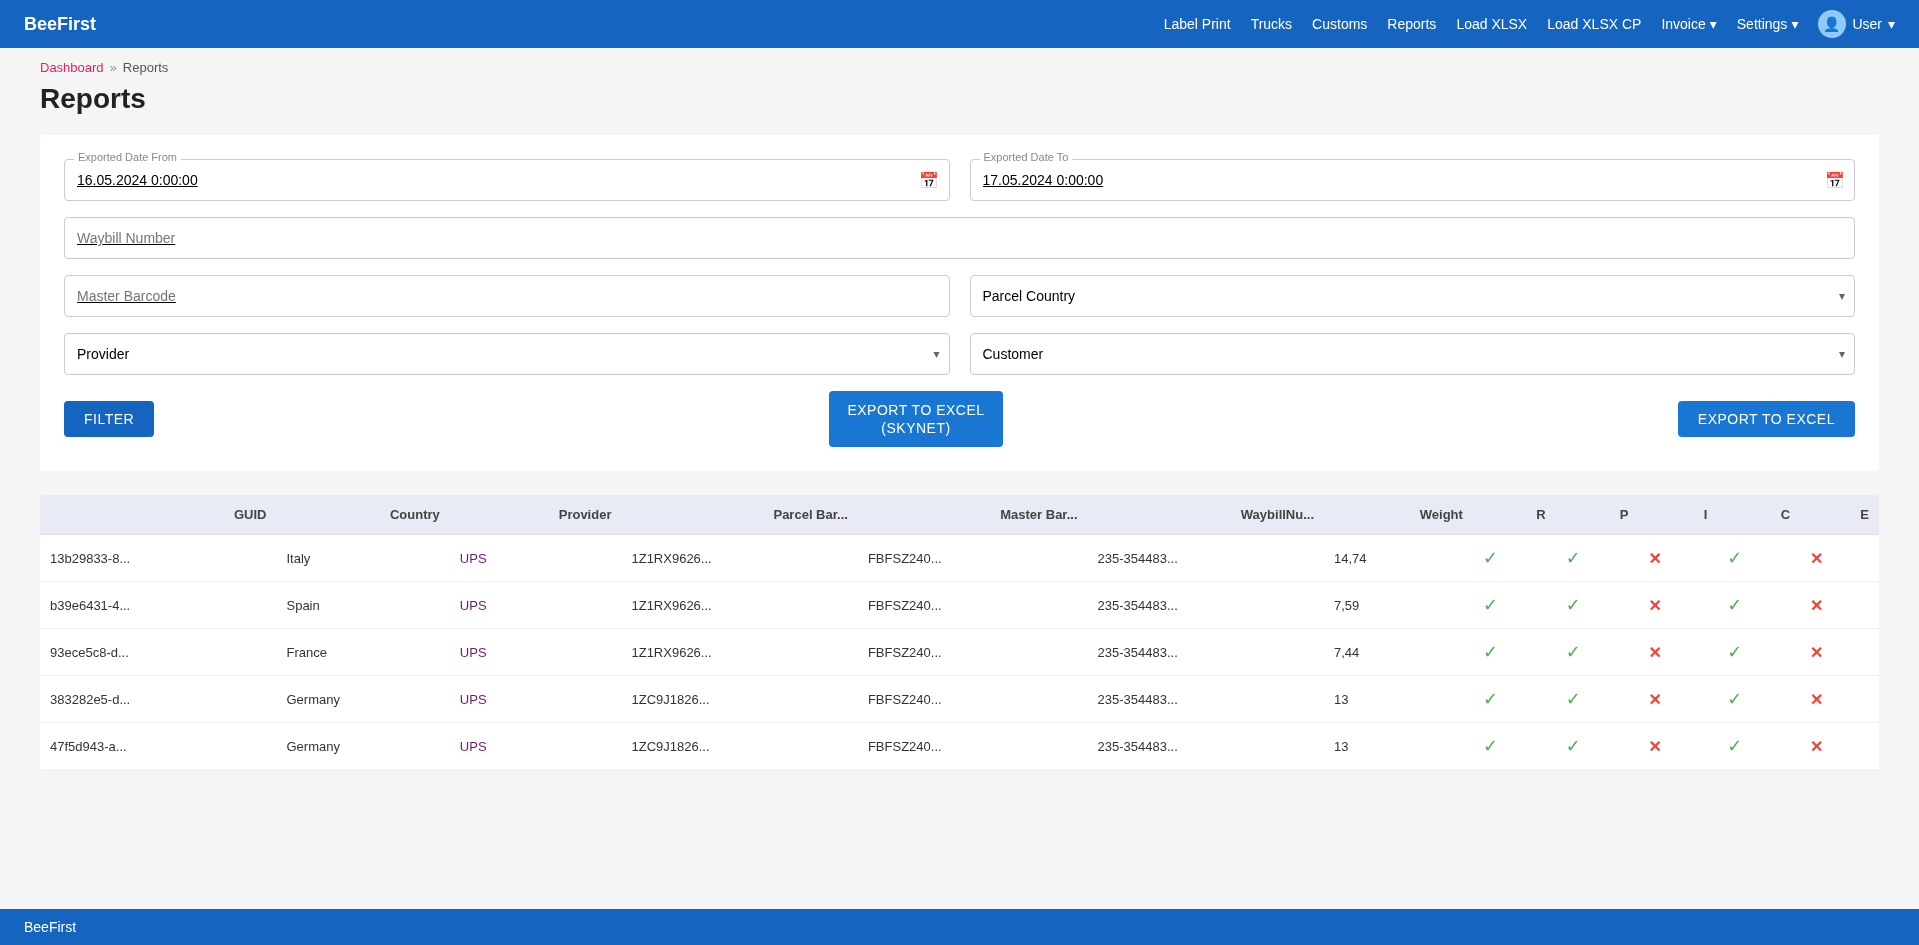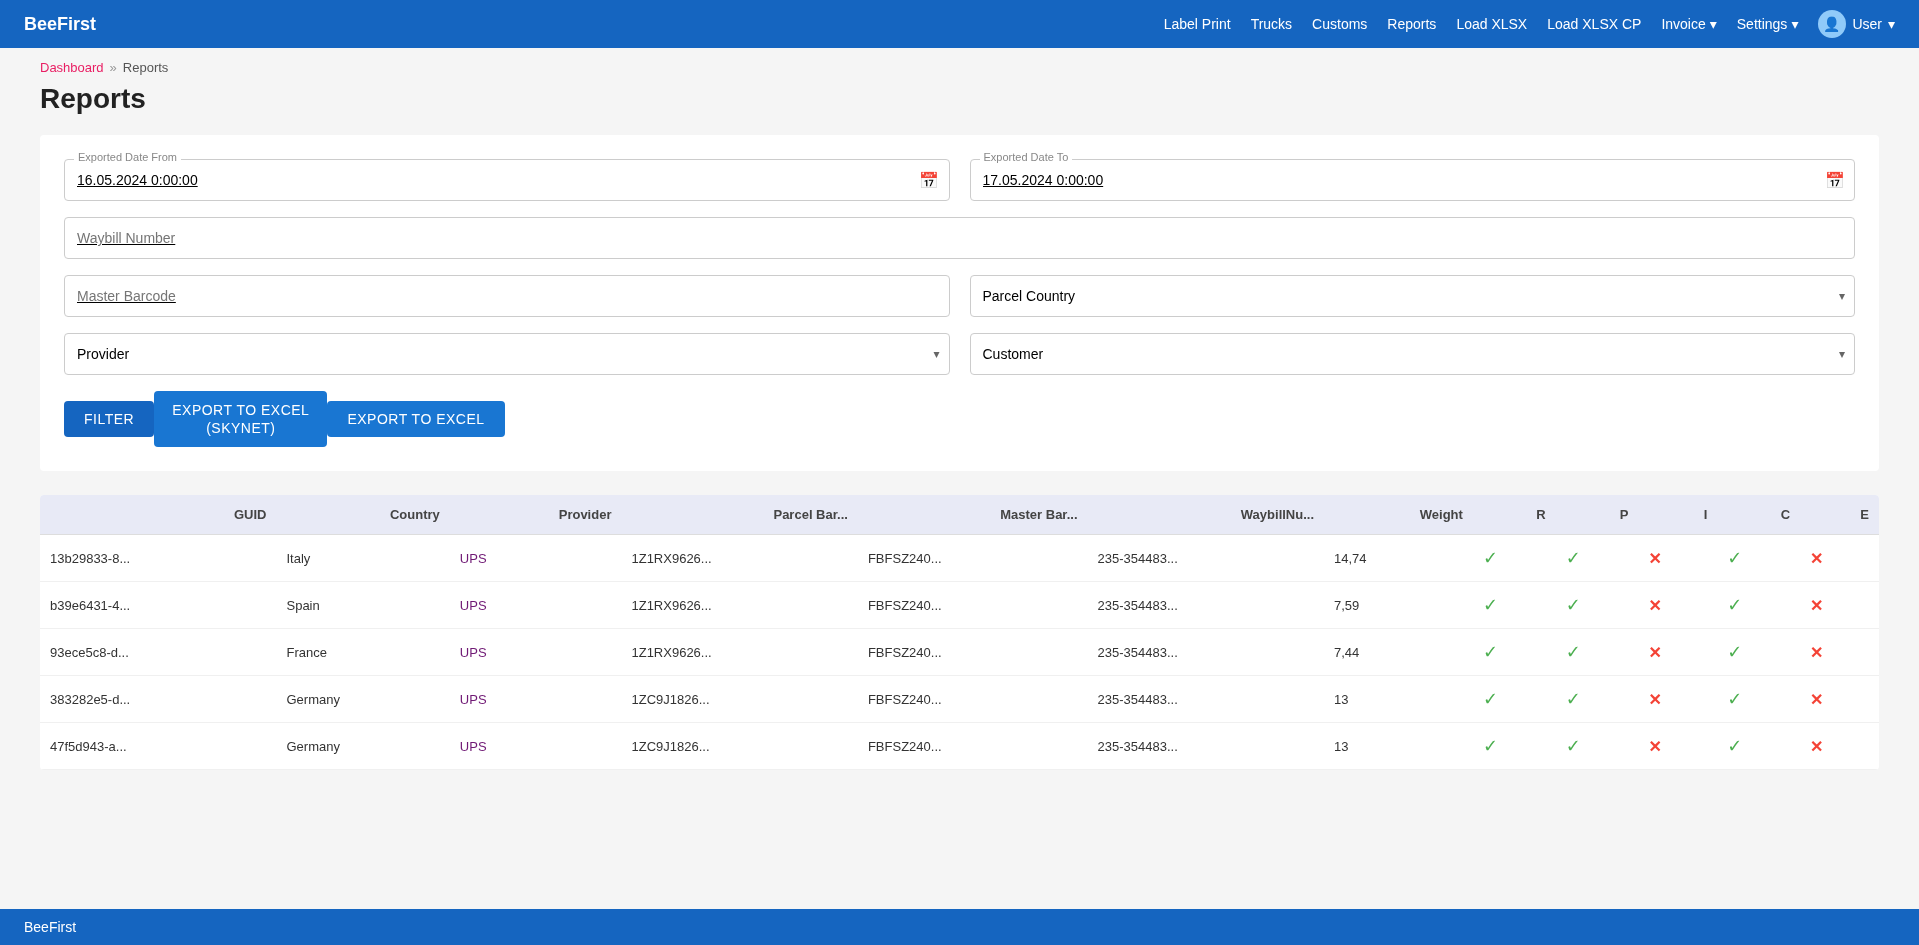--- a/index.html
+++ b/index.html
@@ -164,21 +164,23 @@
       transform: translateY(-50%);
       color: #666;
       pointer-events: none;
       font-size: 12px;
     }
 
     
     .button-row {
       display: flex;
       align-items: center;
+      gap: 12px;
       margin-top: 8px;
+      justify-content: space-between;
     }
     .btn {
       padding: 10px 20px;
       border: none;
       border-radius: 4px;
       cursor: pointer;
       font-size: 14px;
       font-weight: 500;
       letter-spacing: 0.5px;
     }

